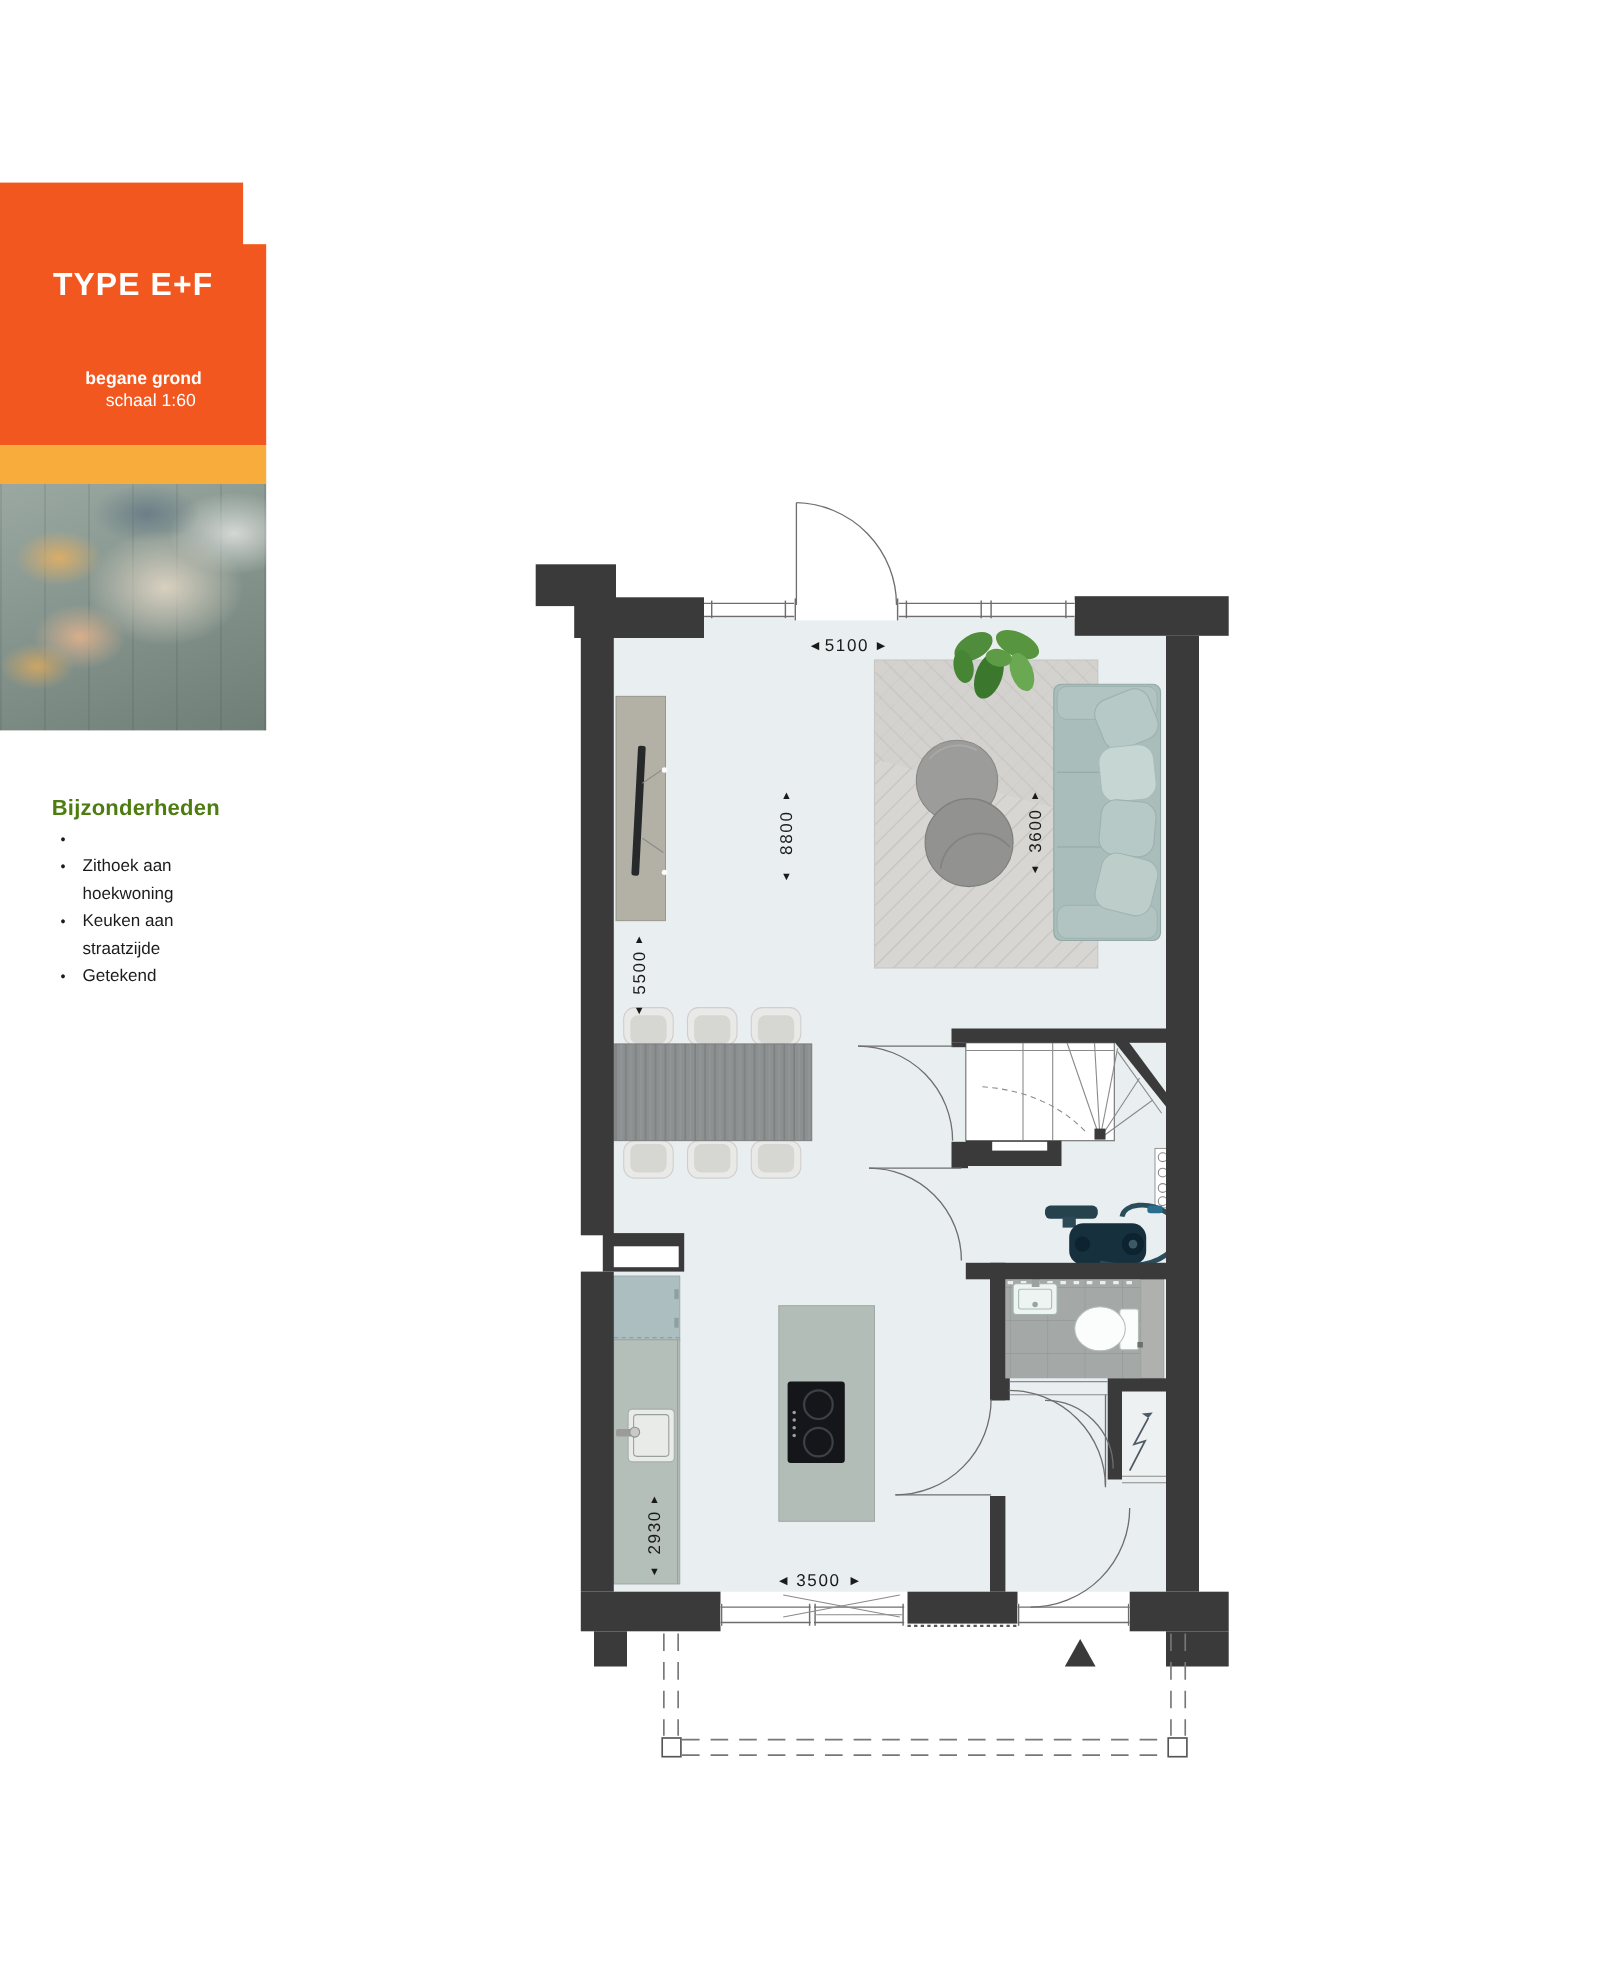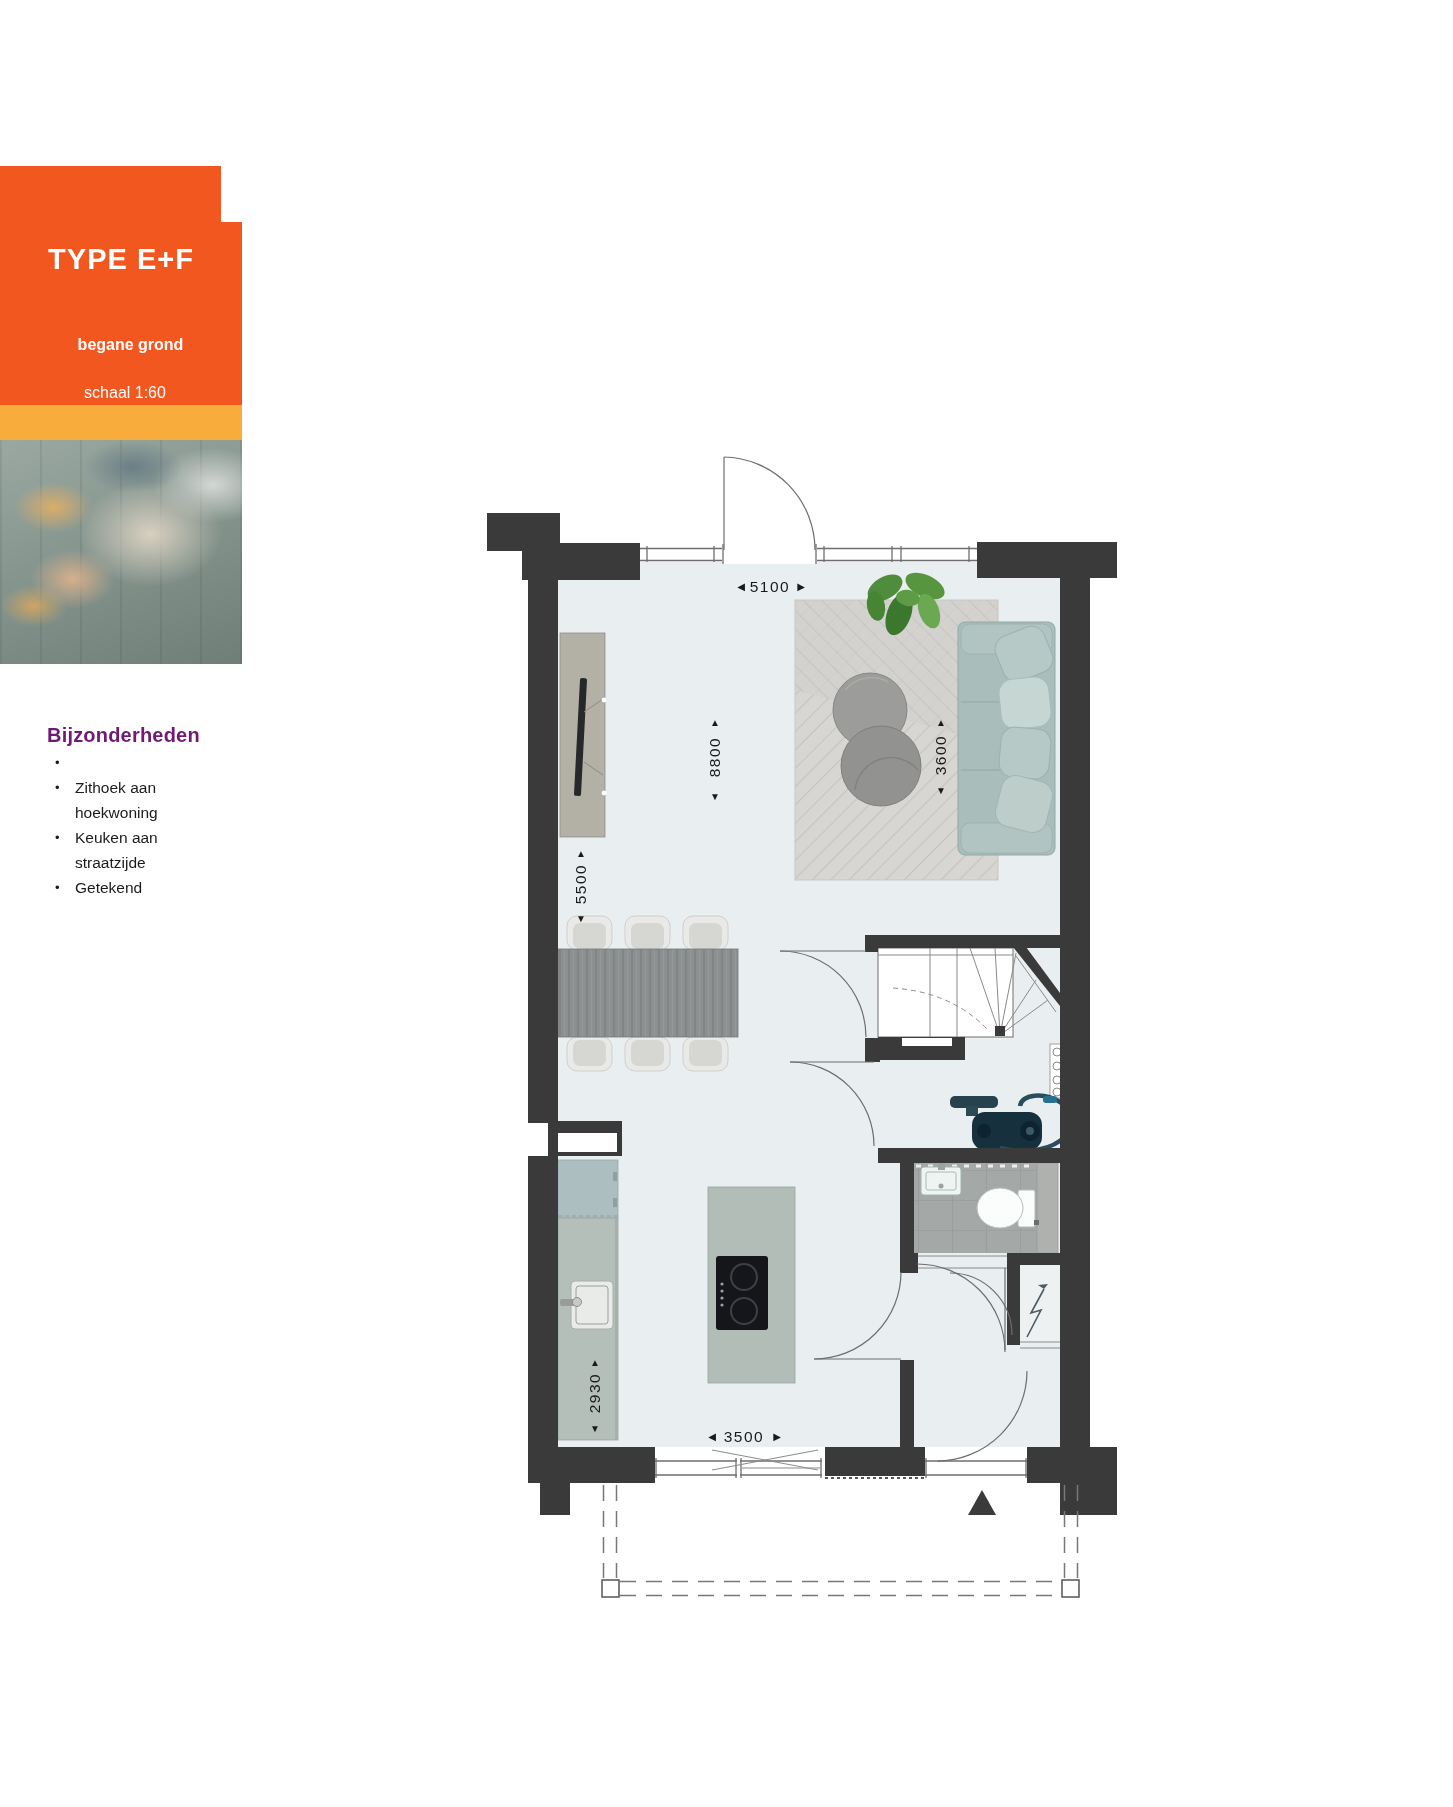--- a/index.html
+++ b/index.html
@@ -8,34 +8,34 @@
   .abs{position:absolute;}
 
   
   .card-a{left:0;top:166px;width:221px;height:57px;background:#F2571F;}
   .card-b{left:0;top:222px;width:242px;height:183px;background:#F2571F;}
   .card-yellow{left:0;top:405px;width:242px;height:35px;background:#F7AC3C;}
   .card-title{left:0;top:243px;width:242px;text-align:center;color:#fff;
               font-size:29px;font-weight:bold;letter-spacing:1px;}
   .card-floor{left:0;top:336px;width:261px;text-align:center;color:#fff;
               font-size:16px;font-weight:bold;}
-  .card-scale{left:4px;top:356px;width:242px;text-align:center;color:#fff;font-size:16px;margin-top:28px;}
+  .card-scale{left:16px;top:356px;width:242px;text-align:center;color:#fff;font-size:16px;}
   .photo{left:0;top:440px;width:242px;height:224px;
      background:
        radial-gradient(ellipse 55px 35px at 22% 30%, rgba(222,174,102,.95), rgba(222,174,102,0) 72%),
        radial-gradient(ellipse 60px 42px at 30% 62%, rgba(224,178,140,.9), rgba(224,178,140,0) 70%),
        radial-gradient(ellipse 48px 30px at 14% 74%, rgba(217,168,95,.85), rgba(217,168,95,0) 70%),
        radial-gradient(ellipse 95px 70px at 62% 42%, rgba(219,210,194,.97), rgba(219,210,194,0) 75%),
        radial-gradient(ellipse 70px 38px at 55% 12%, rgba(96,116,130,.75), rgba(96,116,130,0) 70%),
        radial-gradient(ellipse 80px 50px at 88% 20%, rgba(231,231,228,.8), rgba(231,231,228,0) 75%),
        repeating-linear-gradient(90deg, rgba(0,0,0,.07) 0 2px, rgba(255,255,255,0) 2px 40px),
        linear-gradient(160deg,#9aa8a1 0%,#86968f 45%,#6f7f78 100%);}
 
   
-  .details-h{left:47px;top:724px;font-size:20px;font-weight:bold;color:#701a75;letter-spacing:.2px;}
+  .details-h{left:47px;top:724px;font-size:20px;font-weight:bold;color:#4d7c0f;letter-spacing:.2px;}
   .details-list{left:55px;top:750px;width:175px;margin:0;padding:0;list-style:none;
                 font-size:15.5px;color:#1b1b1b;line-height:25px;}
   .details-list li{display:flex;}
   .details-list .dot{width:20px;flex:0 0 20px;font-size:13px;}
 
   
   svg text{font-family:"Liberation Sans","DejaVu Sans",sans-serif;}
   .dim{font-size:15.5px;letter-spacing:1.5px;fill:#1a1a1a;text-anchor:middle;}
   .arr{font-size:10px;fill:#1a1a1a;text-anchor:middle;}
   .wall{fill:#3A3A3A;}

